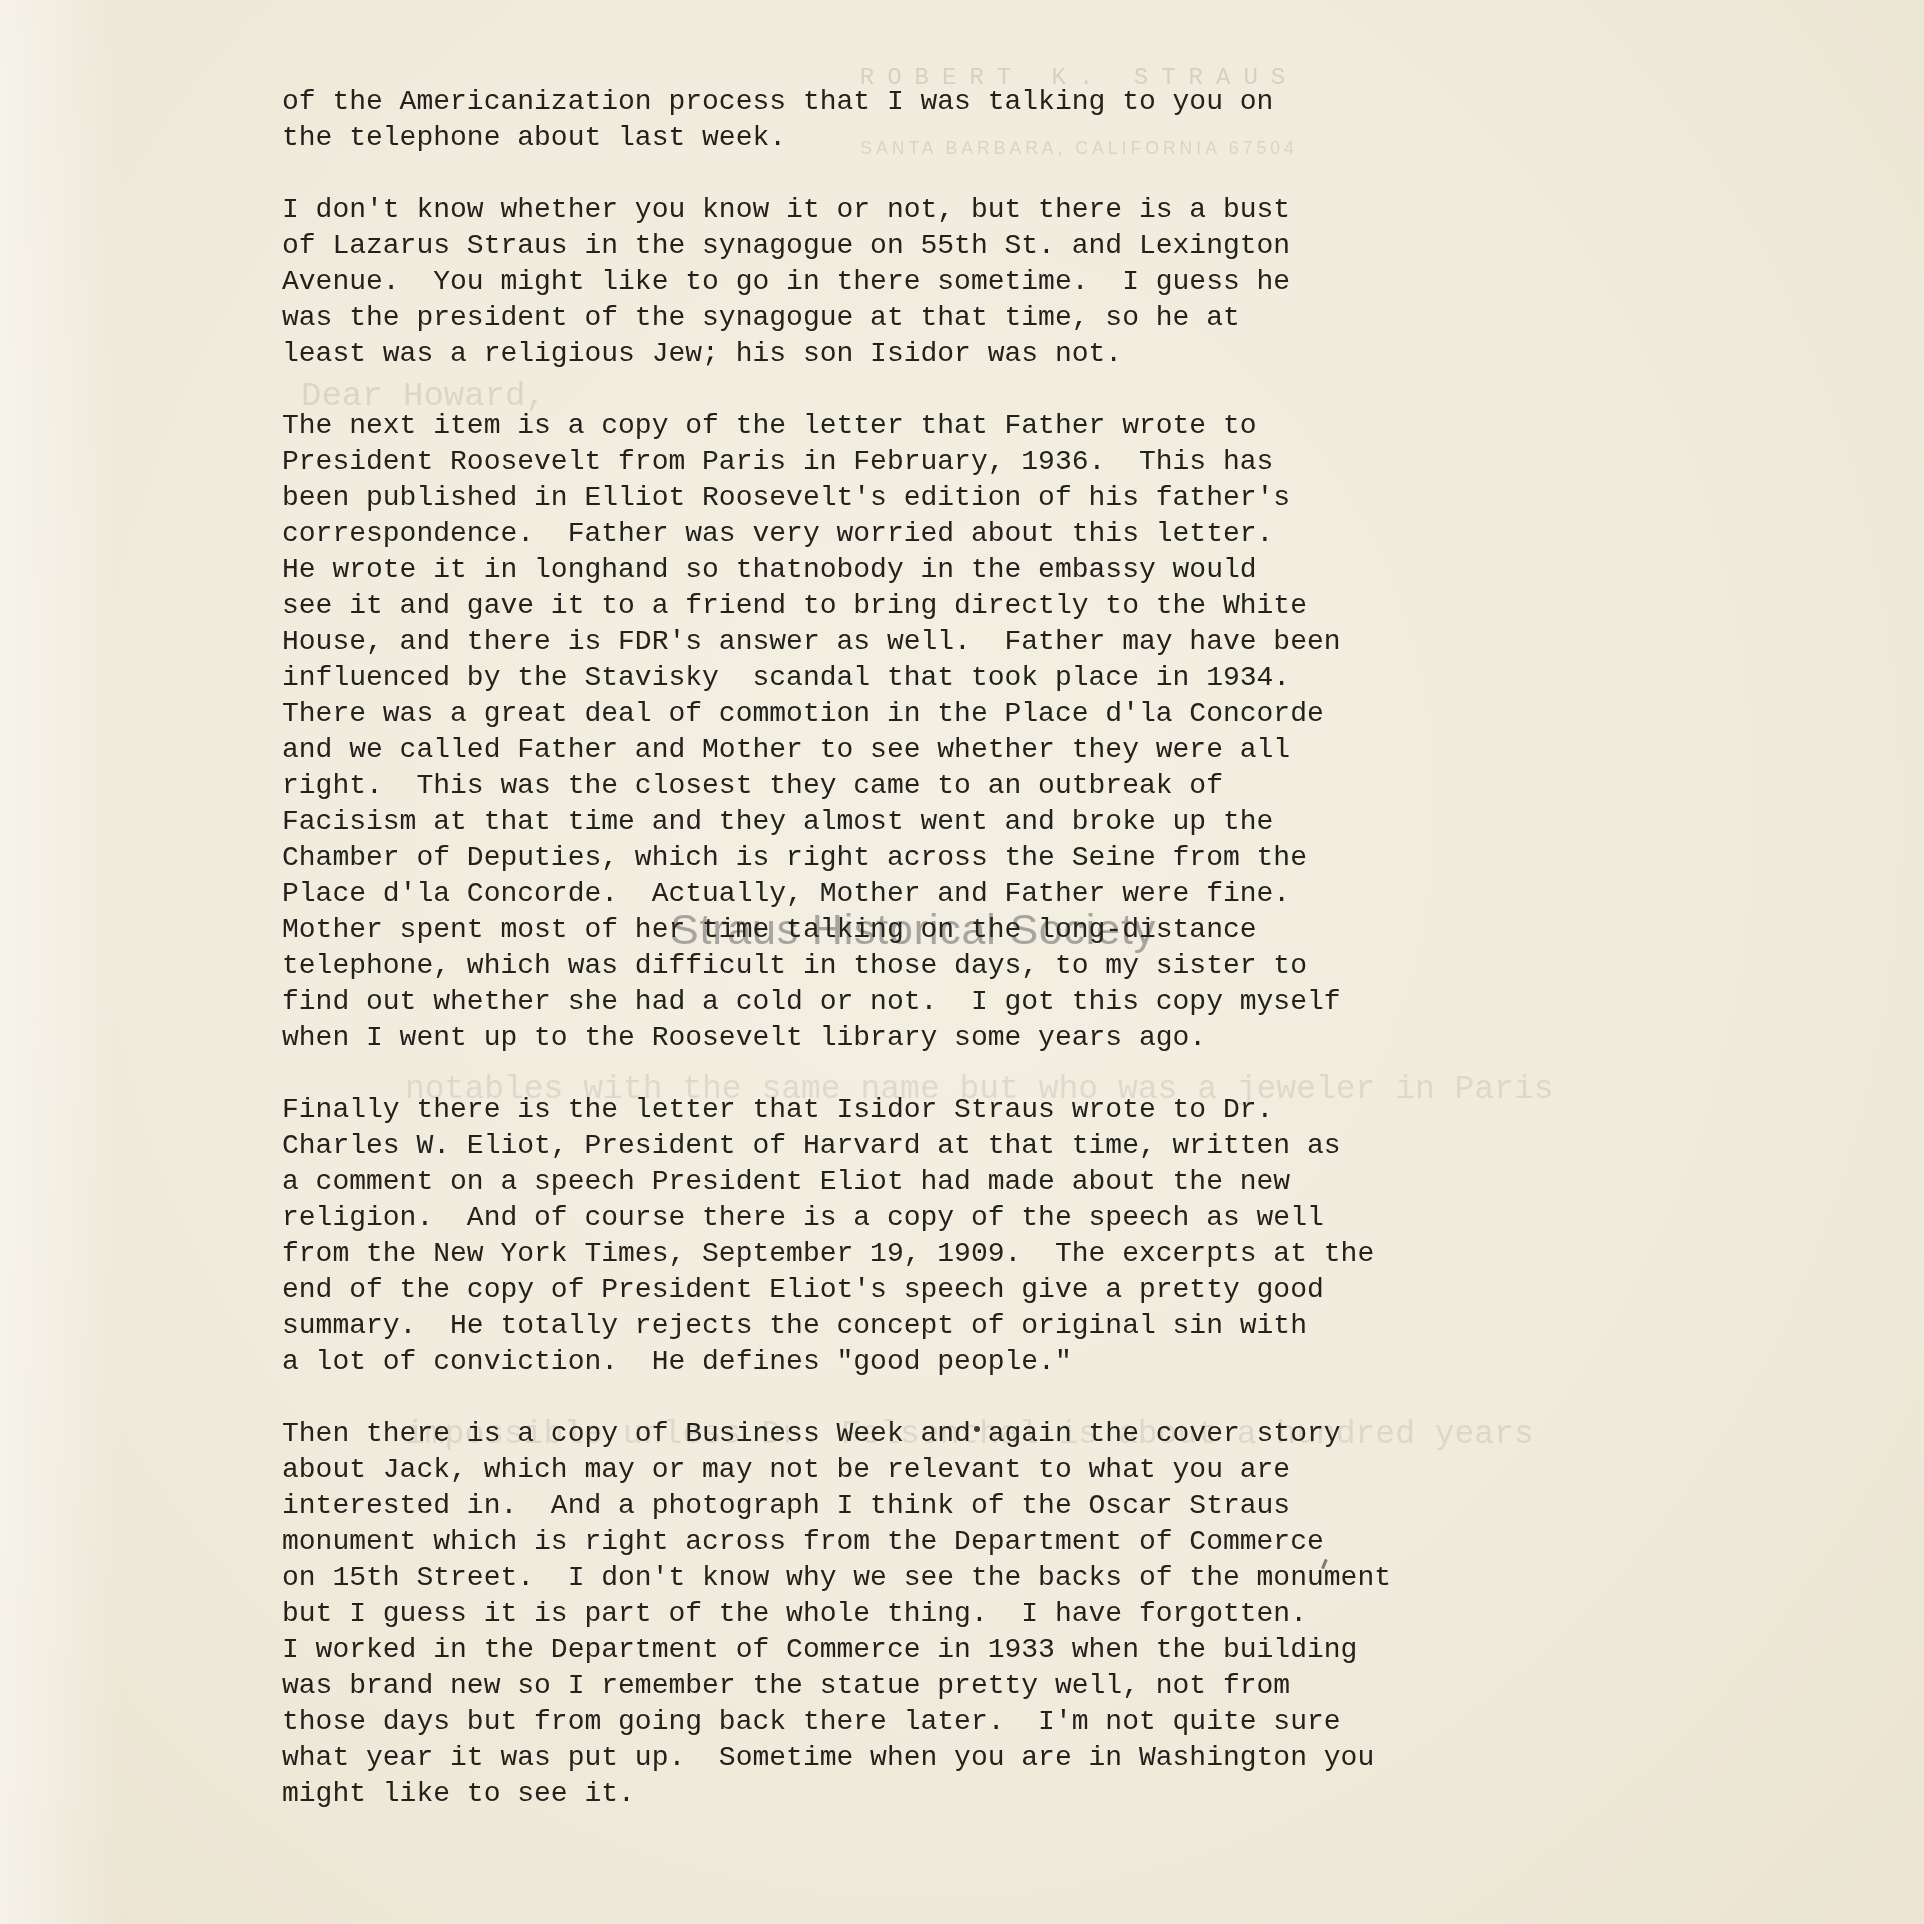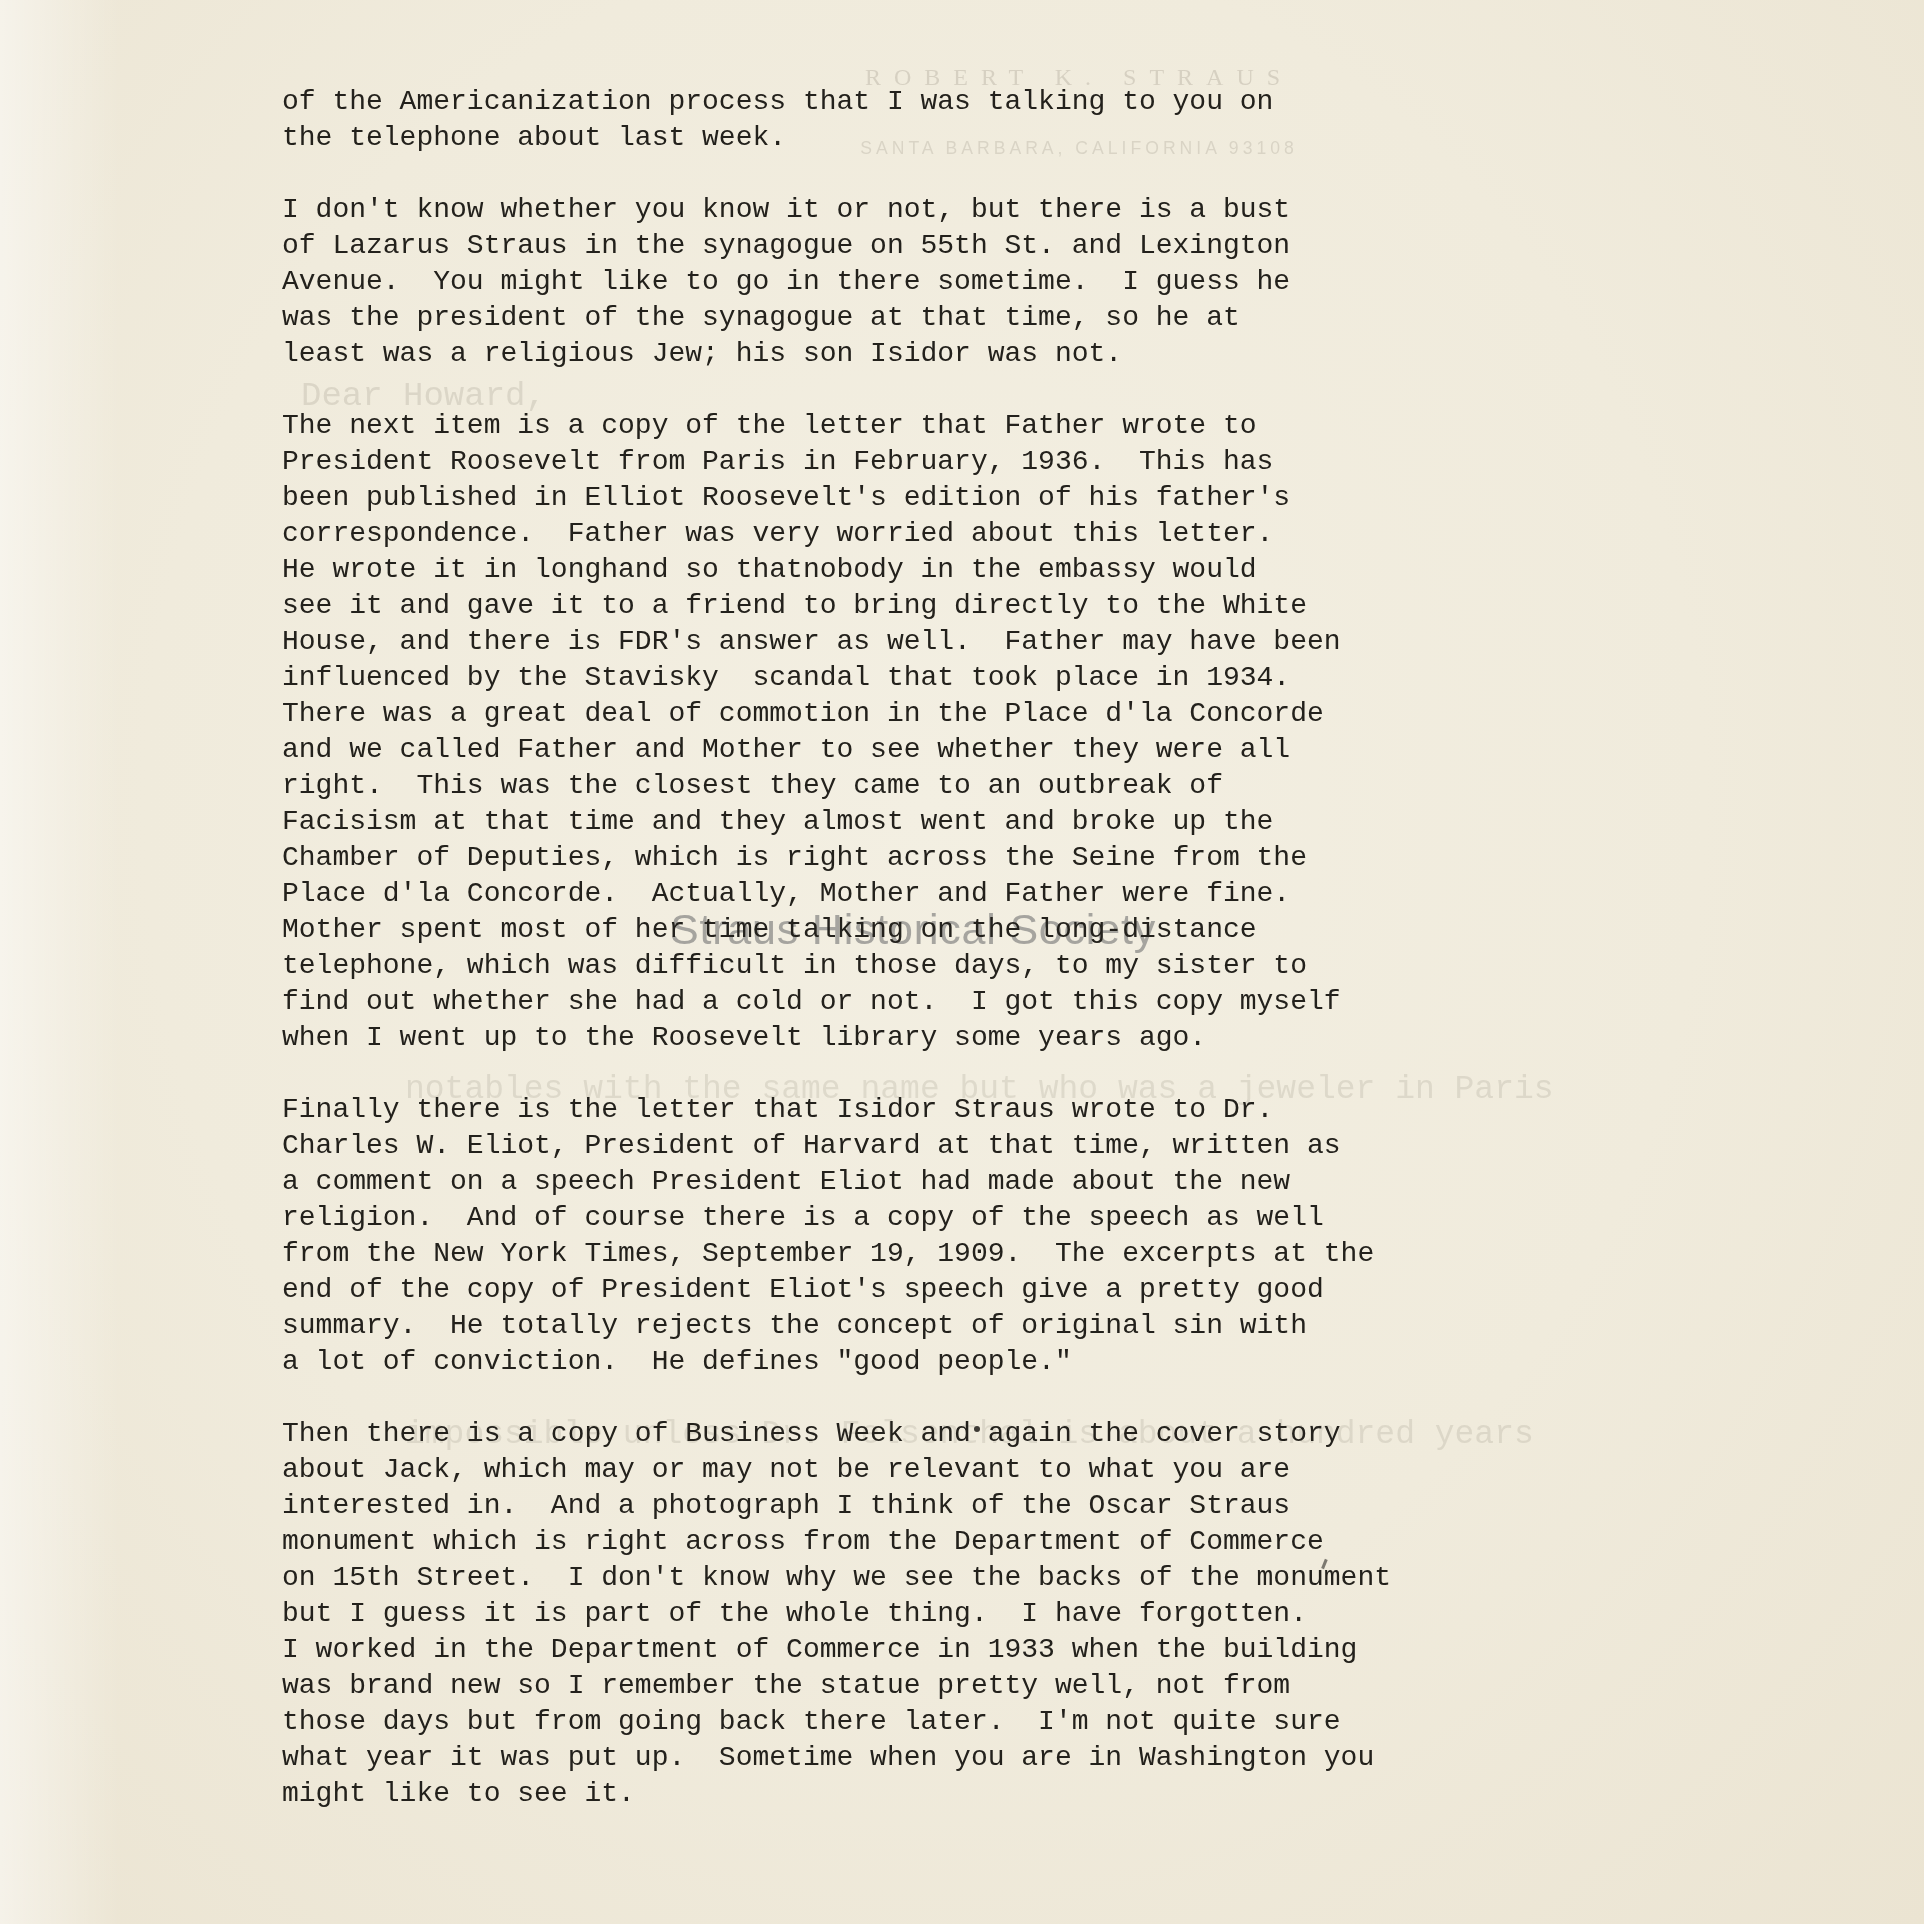--- a/index.html
+++ b/index.html
@@ -53,21 +53,21 @@
   }
   .bleed {
     position: absolute;
     white-space: nowrap;
     pointer-events: none;
   }
   .bleed-letterhead-name {
     top: 64px;
     left: 1079px;
     transform: translateX(-50%);
-    font-family: Liberation Serif, serif;
+    font-family: Liberation Mono, monospace;
     font-size: 24px;
     letter-spacing: 13px;
     color: rgba(80, 70, 55, 0.16);
   }
   .bleed-letterhead-city {
     top: 138px;
     left: 1079px;
     transform: translateX(-50%);
     font-family: "Liberation Sans", sans-serif;
     font-size: 17.6px;
@@ -110,21 +110,21 @@
     transform: rotate(22deg);
     background: rgba(30, 28, 24, 0.55);
   }
 </style>
 </head>
 <body>
 
 <div class="page">
 
   <div class="bleed bleed-letterhead-name">ROBERT K. STRAUS</div>
-  <div class="bleed bleed-letterhead-city">SANTA BARBARA, CALIFORNIA 93108</div>
+  <div class="bleed bleed-letterhead-city">SANTA BARBARA, CALIFORNIA 67504</div>
   <div class="bleed bleed-salutation">Dear Howard,</div>
   <div class="bleed bleed-frag-1">notables with the same name but who was a jeweler in Paris</div>
   <div class="bleed bleed-frag-2">impossible unless Dr. Felsenthal is about a hundred years</div>
 
   <div class="watermark">Straus Historical Society</div>
 
   <div class="letter-body">
     <p>of the Americanization process that I was talking to you on
 the telephone about last week.</p>
     <p>I don't know whether you know it or not, but there is a bust

